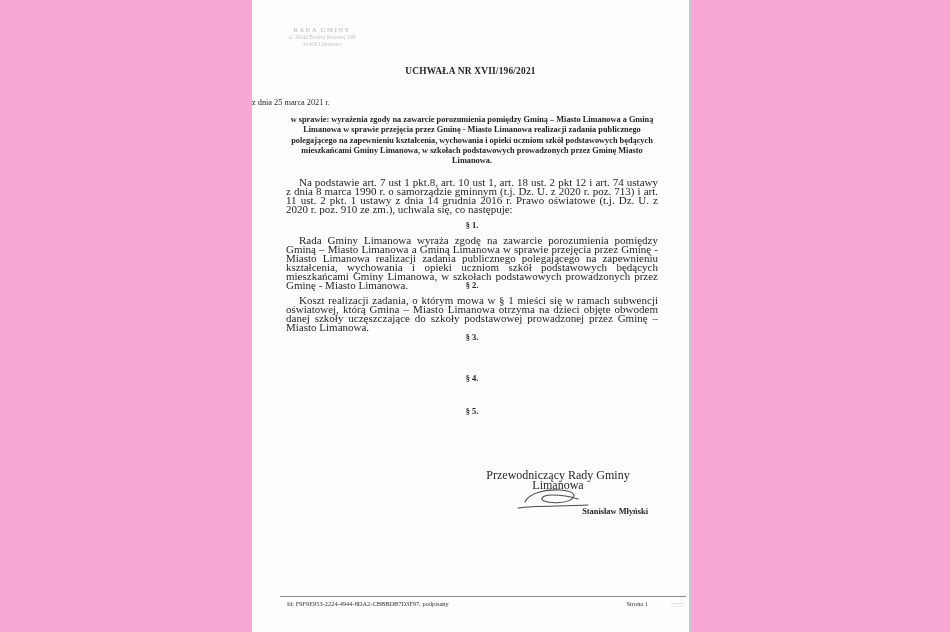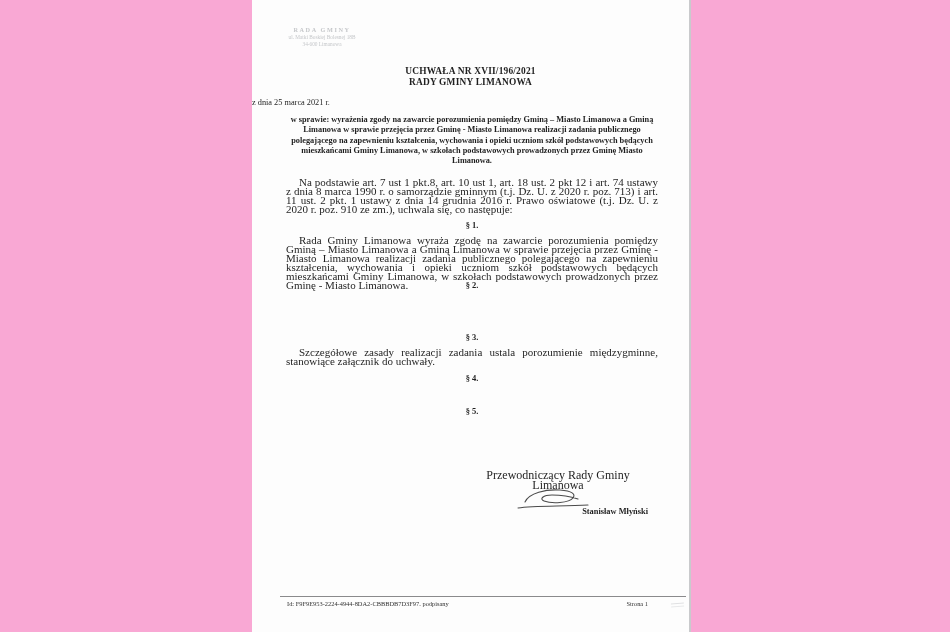--- a/index.html
+++ b/index.html
@@ -58,41 +58,40 @@
   <div class="page">
 
     <div class="stamp">
       <div class="stamp-org">RADA GMINY</div>
       <div class="stamp-addr">ul. Matki Boskiej Bolesnej 18B</div>
       <div class="stamp-addr">34-600 Limanowa</div>
     </div>
 
     <div class="doc-title">
       <div>UCHWAŁA NR XVII/196/2021</div>
-      <div>RADY GMINY LIMANOWA</div>
     </div>
 
     <div class="doc-date">z dnia 25 marca 2021 r.</div>
 
     <div class="subject">w sprawie: wyrażenia zgody na zawarcie porozumienia pomiędzy Gminą – Miasto Limanowa a Gminą Limanowa w sprawie przejęcia przez Gminę - Miasto Limanowa realizacji zadania publicznego polegającego na zapewnieniu kształcenia, wychowania i opieki uczniom szkół podstawowych będących mieszkańcami Gminy Limanowa, w szkołach podstawowych prowadzonych przez Gminę Miasto Limanowa.</div>
 
     <div class="para legal">Na podstawie art. 7 ust 1 pkt.8, art. 10 ust 1, art. 18 ust. 2 pkt 12 i art. 74 ustawy z dnia 8 marca 1990 r. o samorządzie gminnym (t.j. Dz. U. z 2020 r. poz. 713) i art. 11 ust. 2 pkt. 1 ustawy z dnia 14 grudnia 2016 r. Prawo oświatowe (t.j. Dz. U. z 2020 r. poz. 910 ze zm.), uchwala się, co następuje:</div>
 
     <div class="sec sec-1">
       <div class="sec-h">§ 1.</div>
       <div class="para">Rada Gminy Limanowa wyraża zgodę na zawarcie porozumienia pomiędzy Gminą – Miasto Limanowa a Gminą Limanowa w sprawie przejęcia przez Gminę - Miasto Limanowa realizacji zadania publicznego polegającego na zapewnieniu kształcenia, wychowania i opieki uczniom szkół podstawowych będących mieszkańcami Gminy Limanowa, w szkołach podstawowych prowadzonych przez Gminę - Miasto Limanowa.</div>
     </div>
 
     <div class="sec sec-2">
       <div class="sec-h">§ 2.</div>
+      <div class="para">Koszt realizacji zadania, o którym mowa w § 1 mieści się w ramach subwencji oświatowej, którą Gmina – Miasto Limanowa otrzyma na dzieci objęte obwodem danej szkoły uczęszczające do szkoły podstawowej prowadzonej przez Gminę –Miasto Limanowa.</div>
     </div>
 
     <div class="sec sec-3">
       <div class="sec-h">§ 3.</div>
-      <div class="para">Szczegółowe zasady realizacji zadania ustala porozumienie międzygminne, stanowiące załącznik do uchwały.</div>
     </div>
 
     <div class="sec sec-4">
       <div class="sec-h">§ 4.</div>
     </div>
 
     <div class="sec sec-5">
       <div class="sec-h">§ 5.</div>
     </div>
 

